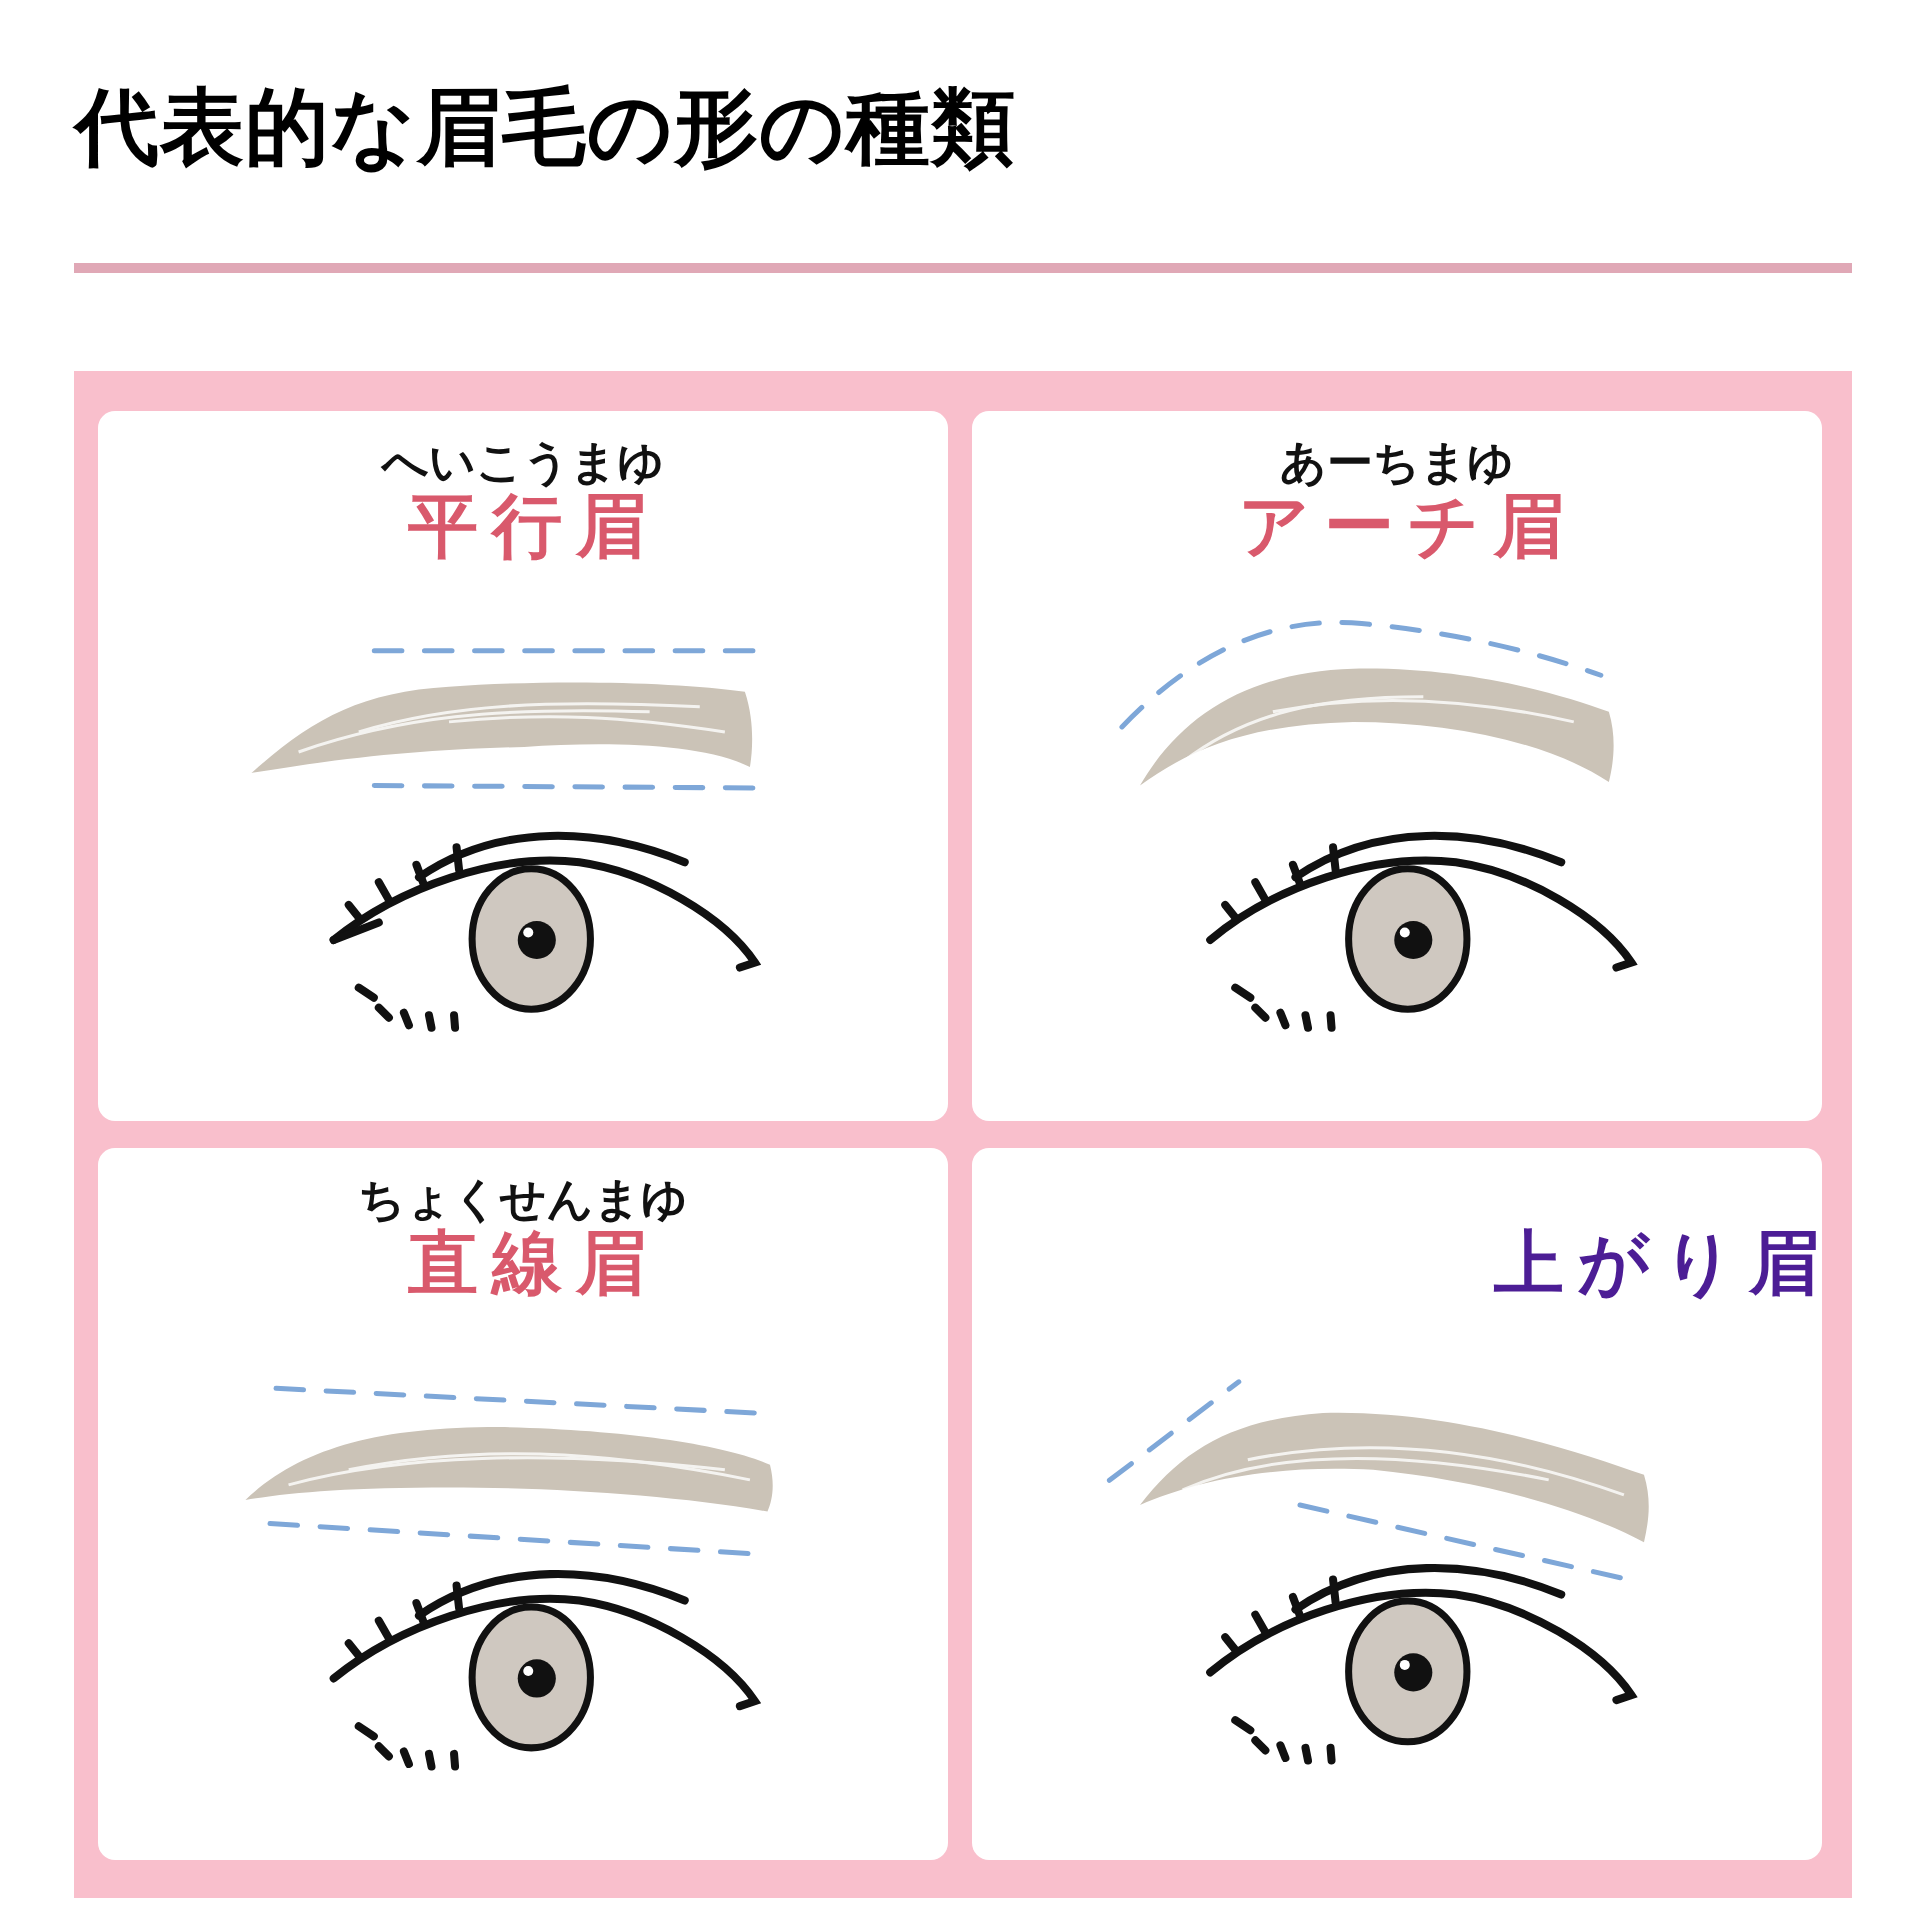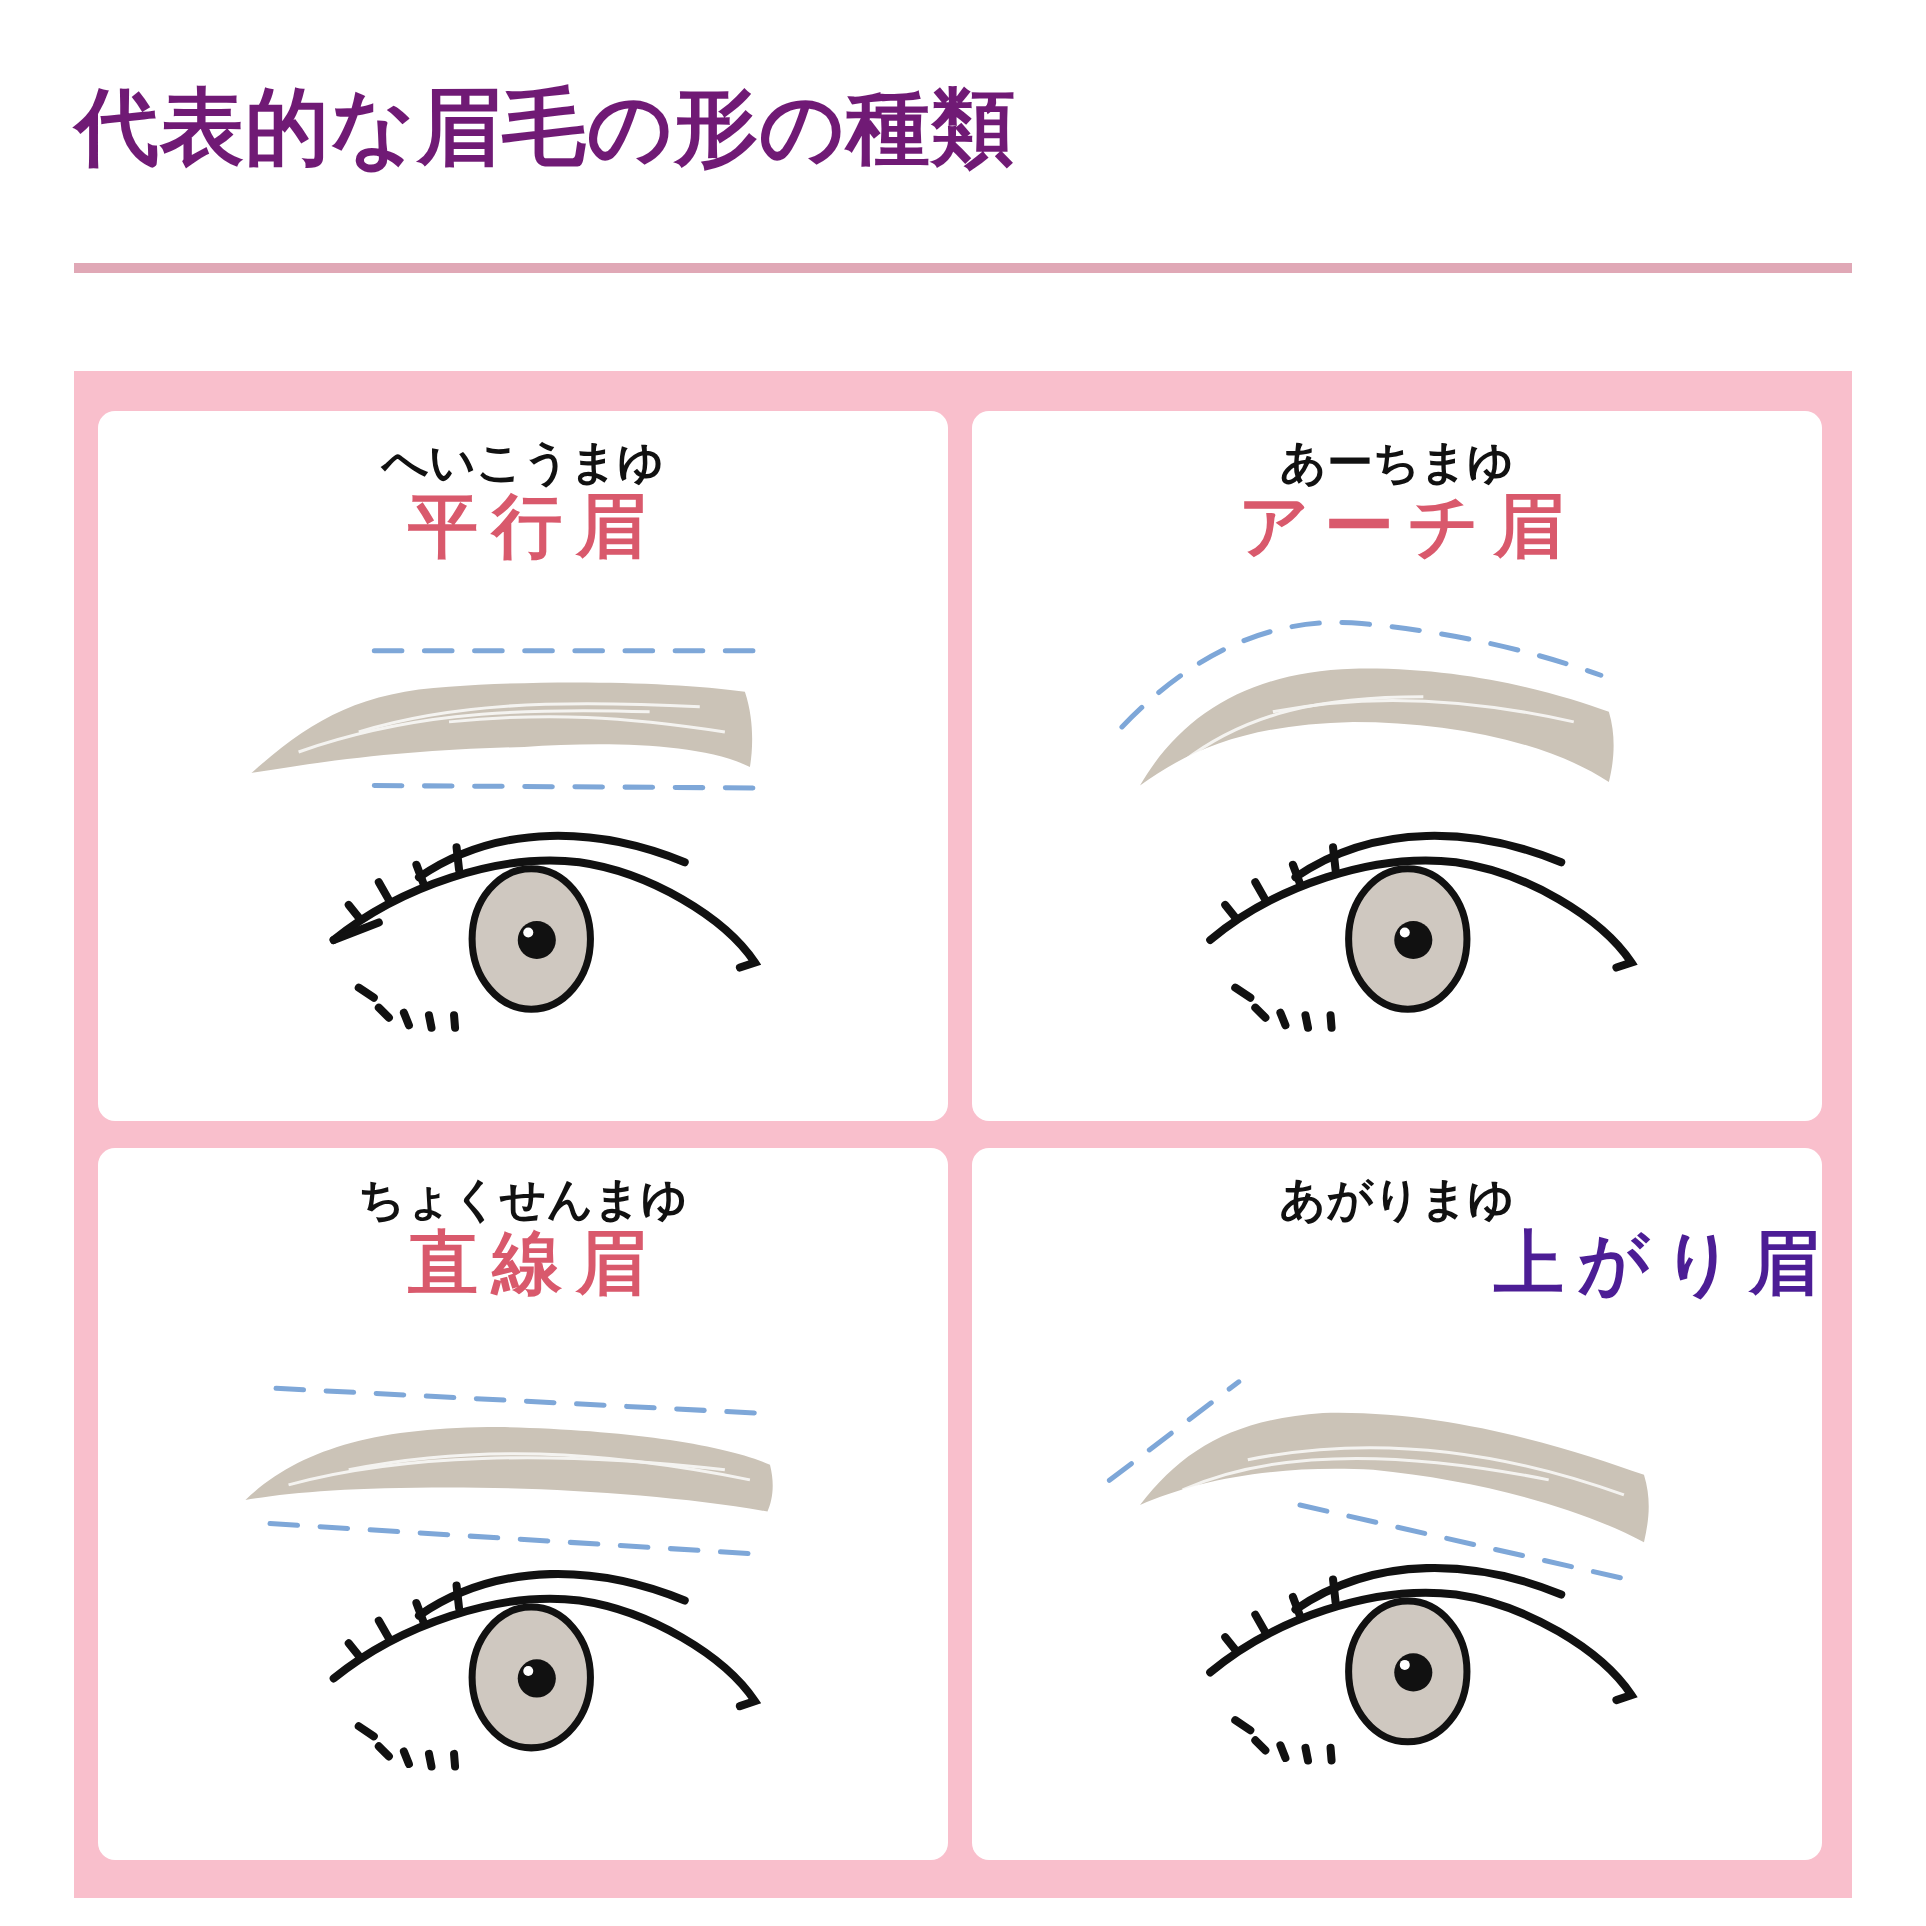--- a/index.html
+++ b/index.html
@@ -1,19 +1,19 @@
 <!DOCTYPE html>
 <html style="font-size:8px"><head>
 <meta charset="utf-8">
 <style>
   html, body { margin:0; padding:0; background:#ffffff; }
   body { width:1926px; height:1926px; position:relative; overflow:hidden;
          font-family:"DejaVu Sans", "Liberation Sans", sans-serif; }
   .page-title { position:absolute; left:75px; top:85px; margin:0;
-                font-size:84px; font-weight:bold; color:#701a75; letter-spacing:1px; line-height:1; }
+                font-size:84px; font-weight:bold; color:#000000; letter-spacing:1px; line-height:1; }
   .divider { position:absolute; left:74px; top:263px; width:1778px; height:10px; background:#e0a8b6; }
   .panel { position:absolute; left:74px; top:347px; width:1778px; height:1527px; background:#f9bfcc;margin-top:24px; }
   .card { position:absolute; background:#ffffff; border-radius:17px; overflow:hidden; }
   .card .reading { position:absolute; left:0; width:100%; text-align:center; top:28px;
                    font-size:46px; font-weight:bold; color:#111111; line-height:1; }
   .card .name { position:absolute; left:0; width:100%; text-align:center; top:80px;
                 font-size:70px; font-weight:bold; line-height:1; letter-spacing:14px;padding-left:11px; }
   .card svg { position:absolute; left:0; top:0; width:100%; height:100%; }
 </style>
 </head>
@@ -140,18 +140,17 @@
         <path d="M525 1138 L 555 1158"></path>
           <path d="M565 1178 L 585 1198"></path>
           <path d="M615 1188 L 625 1213"></path>
           <path d="M665 1193 L 670 1218"></path>
           <path d="M715 1193 L 717 1218"></path>
       </g>
       <ellipse cx="869" cy="1041" rx="118" ry="140" fill="#cfc8c0" stroke="#111" stroke-width="14"></ellipse>
       <circle cx="880" cy="1043" r="38" fill="#111"></circle>
       <circle cx="863" cy="1028" r="10" fill="#fff"></circle>
     </svg>
-    <div class="reading">あがりまゆ</div>
     <div class="name" style="color:#4c1d95;text-align:right;">上がり眉</div>
   </div>
 
 </div>
 
 
 </body></html>

